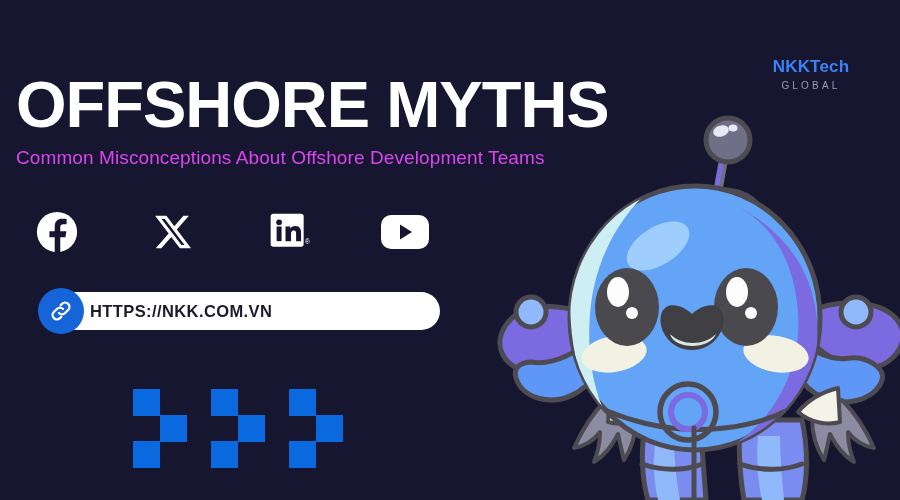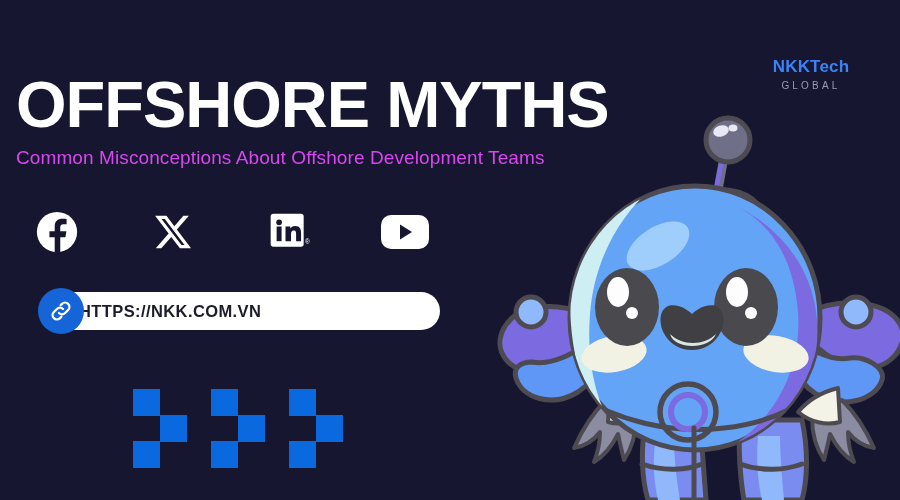--- a/index.html
+++ b/index.html
@@ -40,21 +40,21 @@
   .social svg{ display:block; }
 
   
   #urlbar{
     position:absolute; left:40px; top:292px;
     width:400px; height:38px;
     background:#ffffff; border-radius:19px;
     display:flex; align-items:center;
   }
   #url-text{
-    margin-left:39px;
+    margin-left:50px;
     font-size:16.5px; font-weight:bold; color:#1b1b2a; letter-spacing:.4px;
   }
   #link-badge{
     position:absolute; left:-2px; top:-4px;
     width:46px; height:46px; border-radius:50%;
     background:#1565d8;
     display:flex; align-items:center; justify-content:center;
   }
 
   

